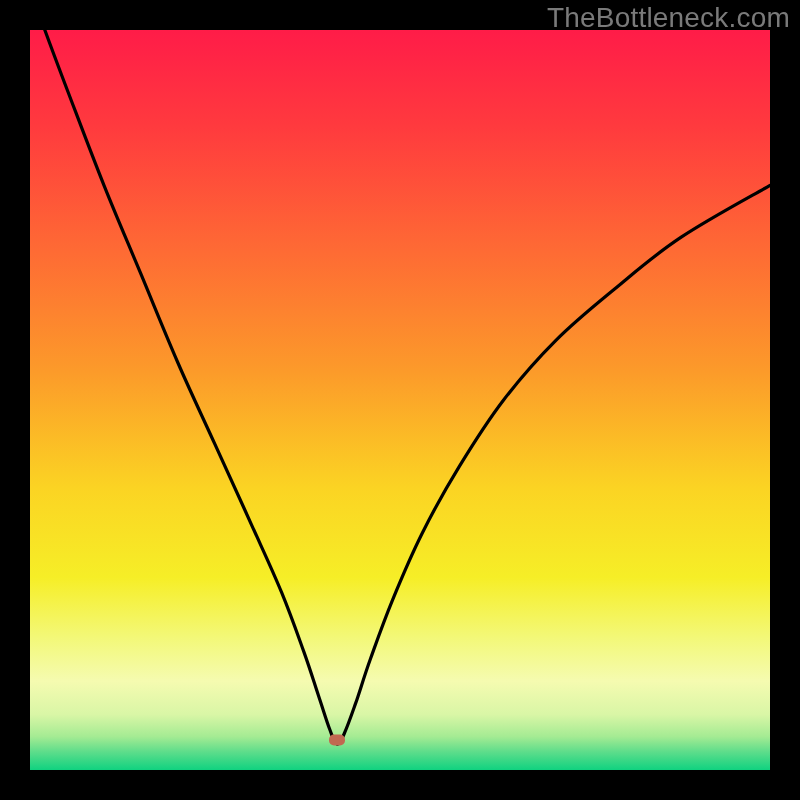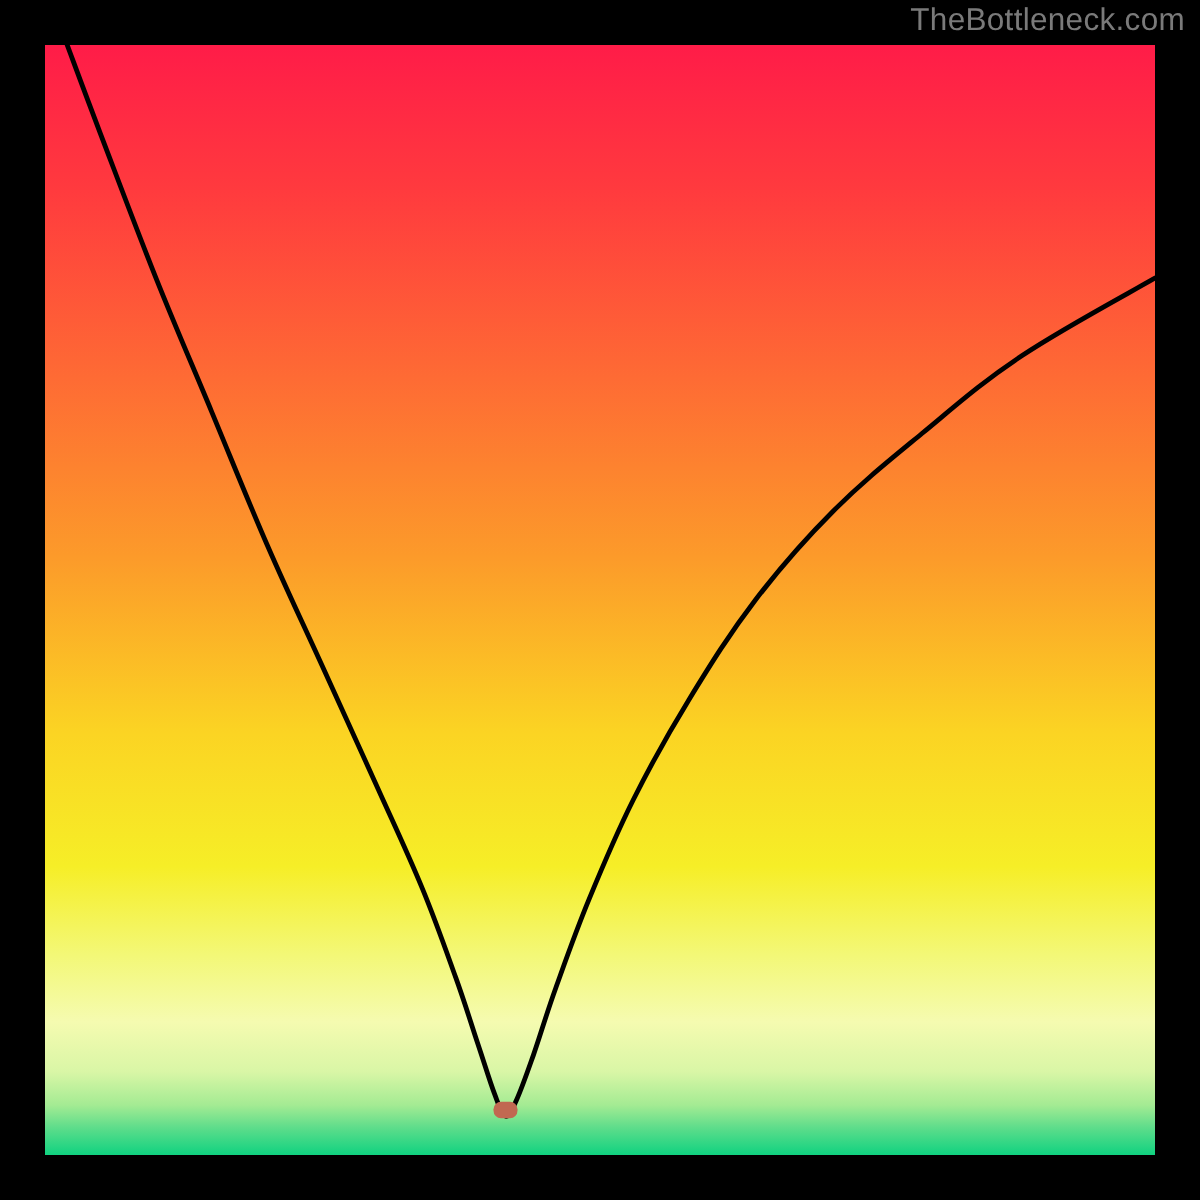--- a/index.html
+++ b/index.html
@@ -15,21 +15,21 @@
     position: relative;
     width: 800px;
     height: 800px;
     background: #000;
   }
   .watermark {
     position: absolute;
     top: 2px;
     right: 10px;
     color: #7a7a7a;
-    font-size: 21px;
+    font-size: 28px;
     font-weight: 400;
     letter-spacing: 0.2px;
     z-index: 10;
   }
   .plot {
     position: absolute;
     left: 30px;
     top: 30px;
     width: 740px;
     height: 740px;

